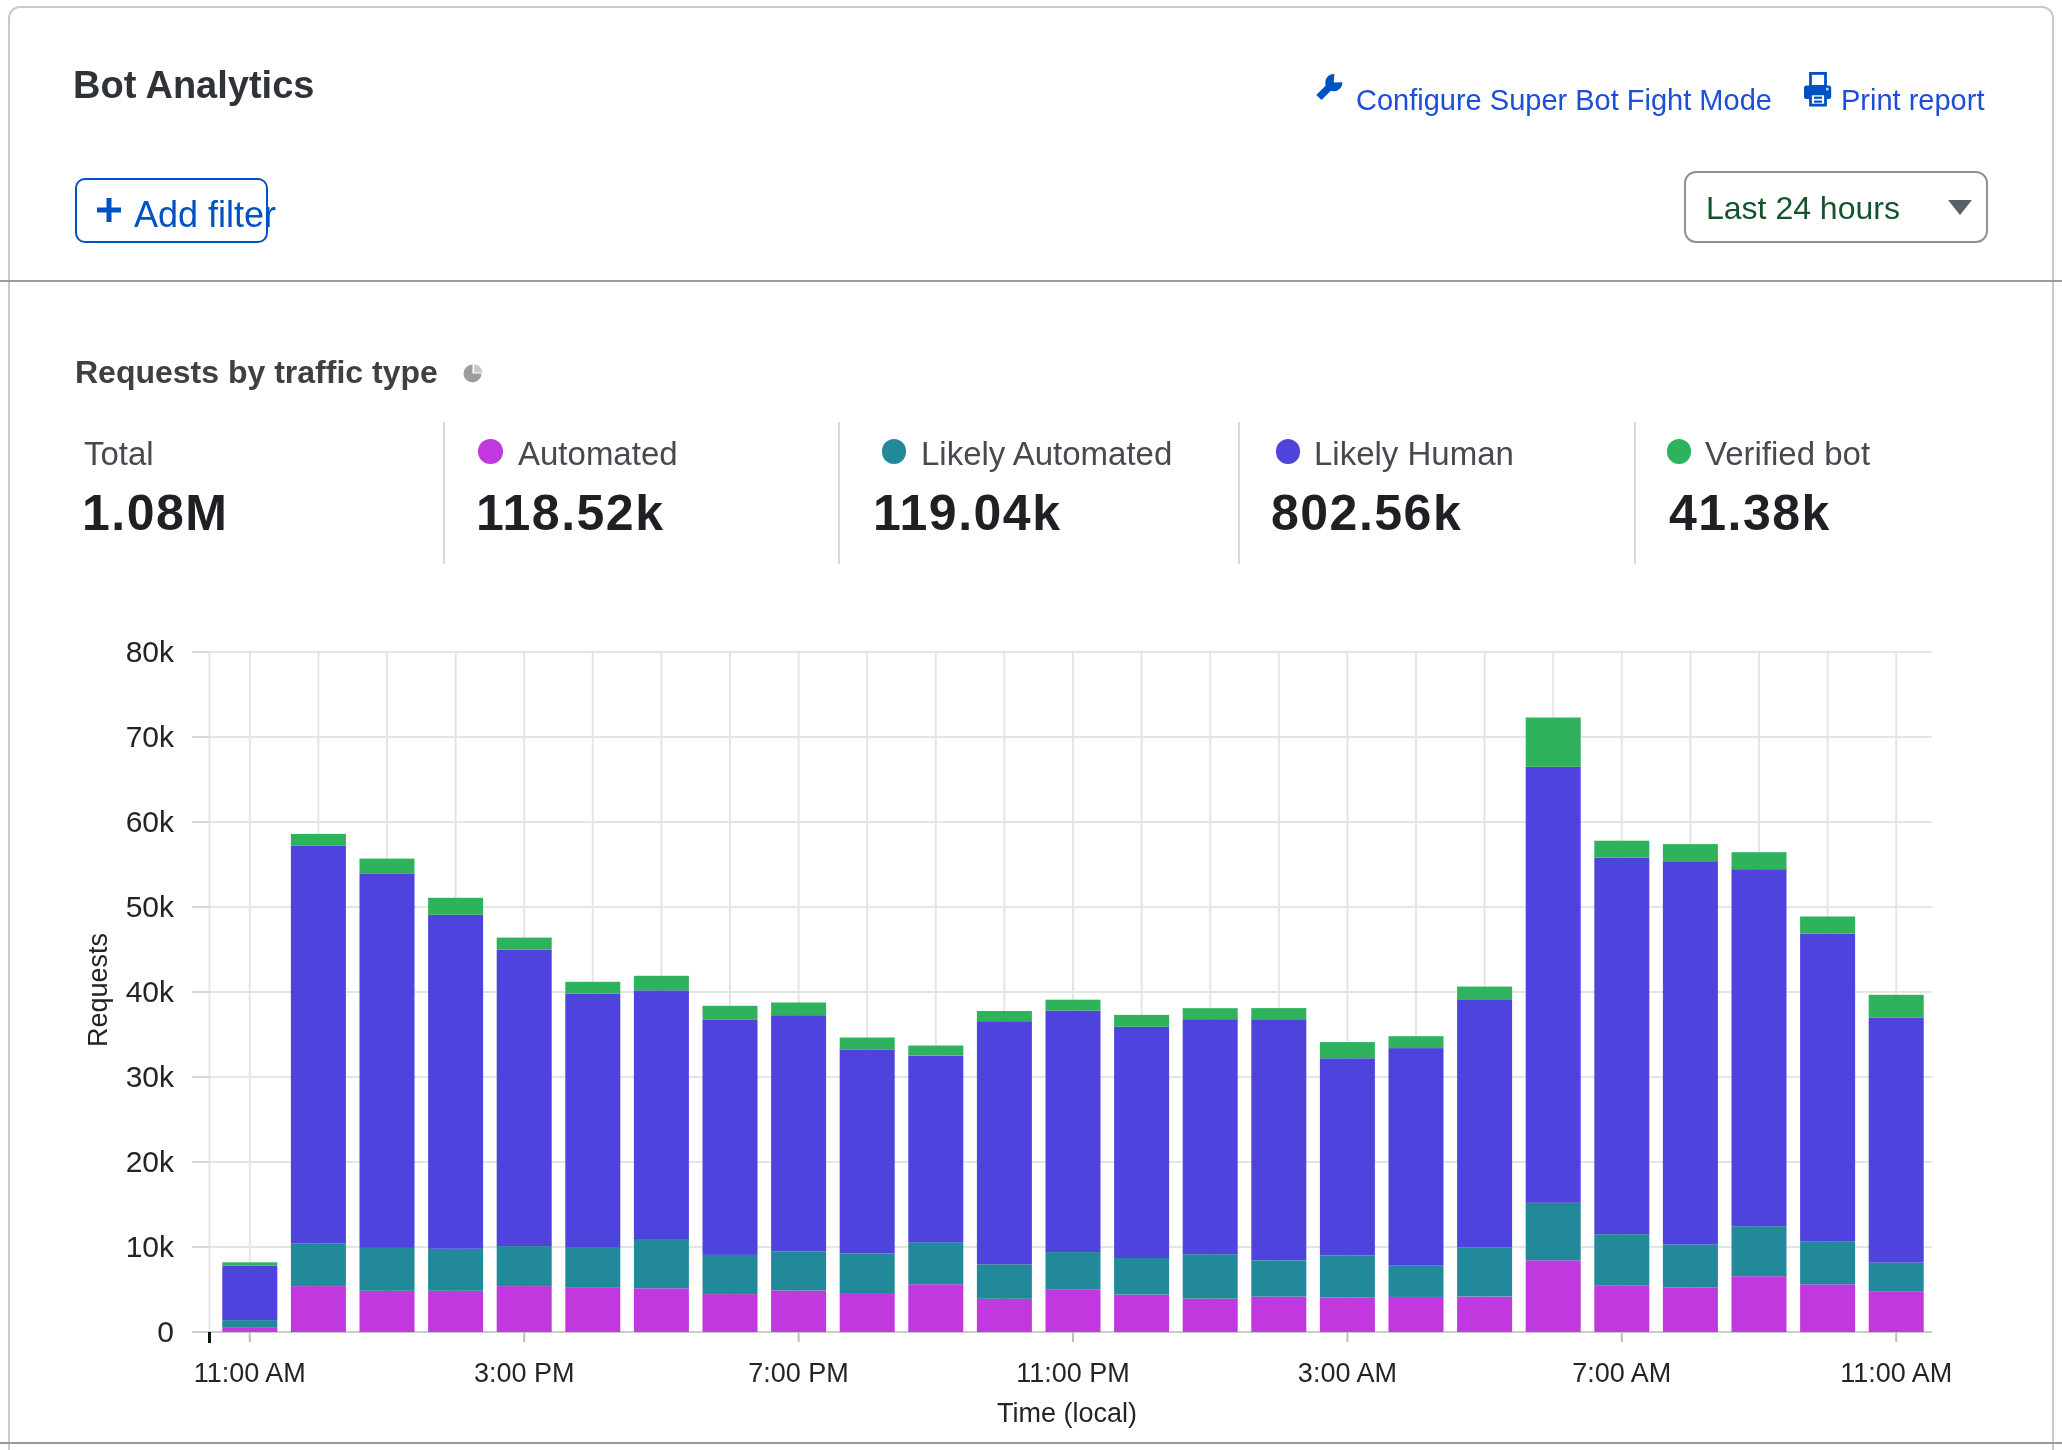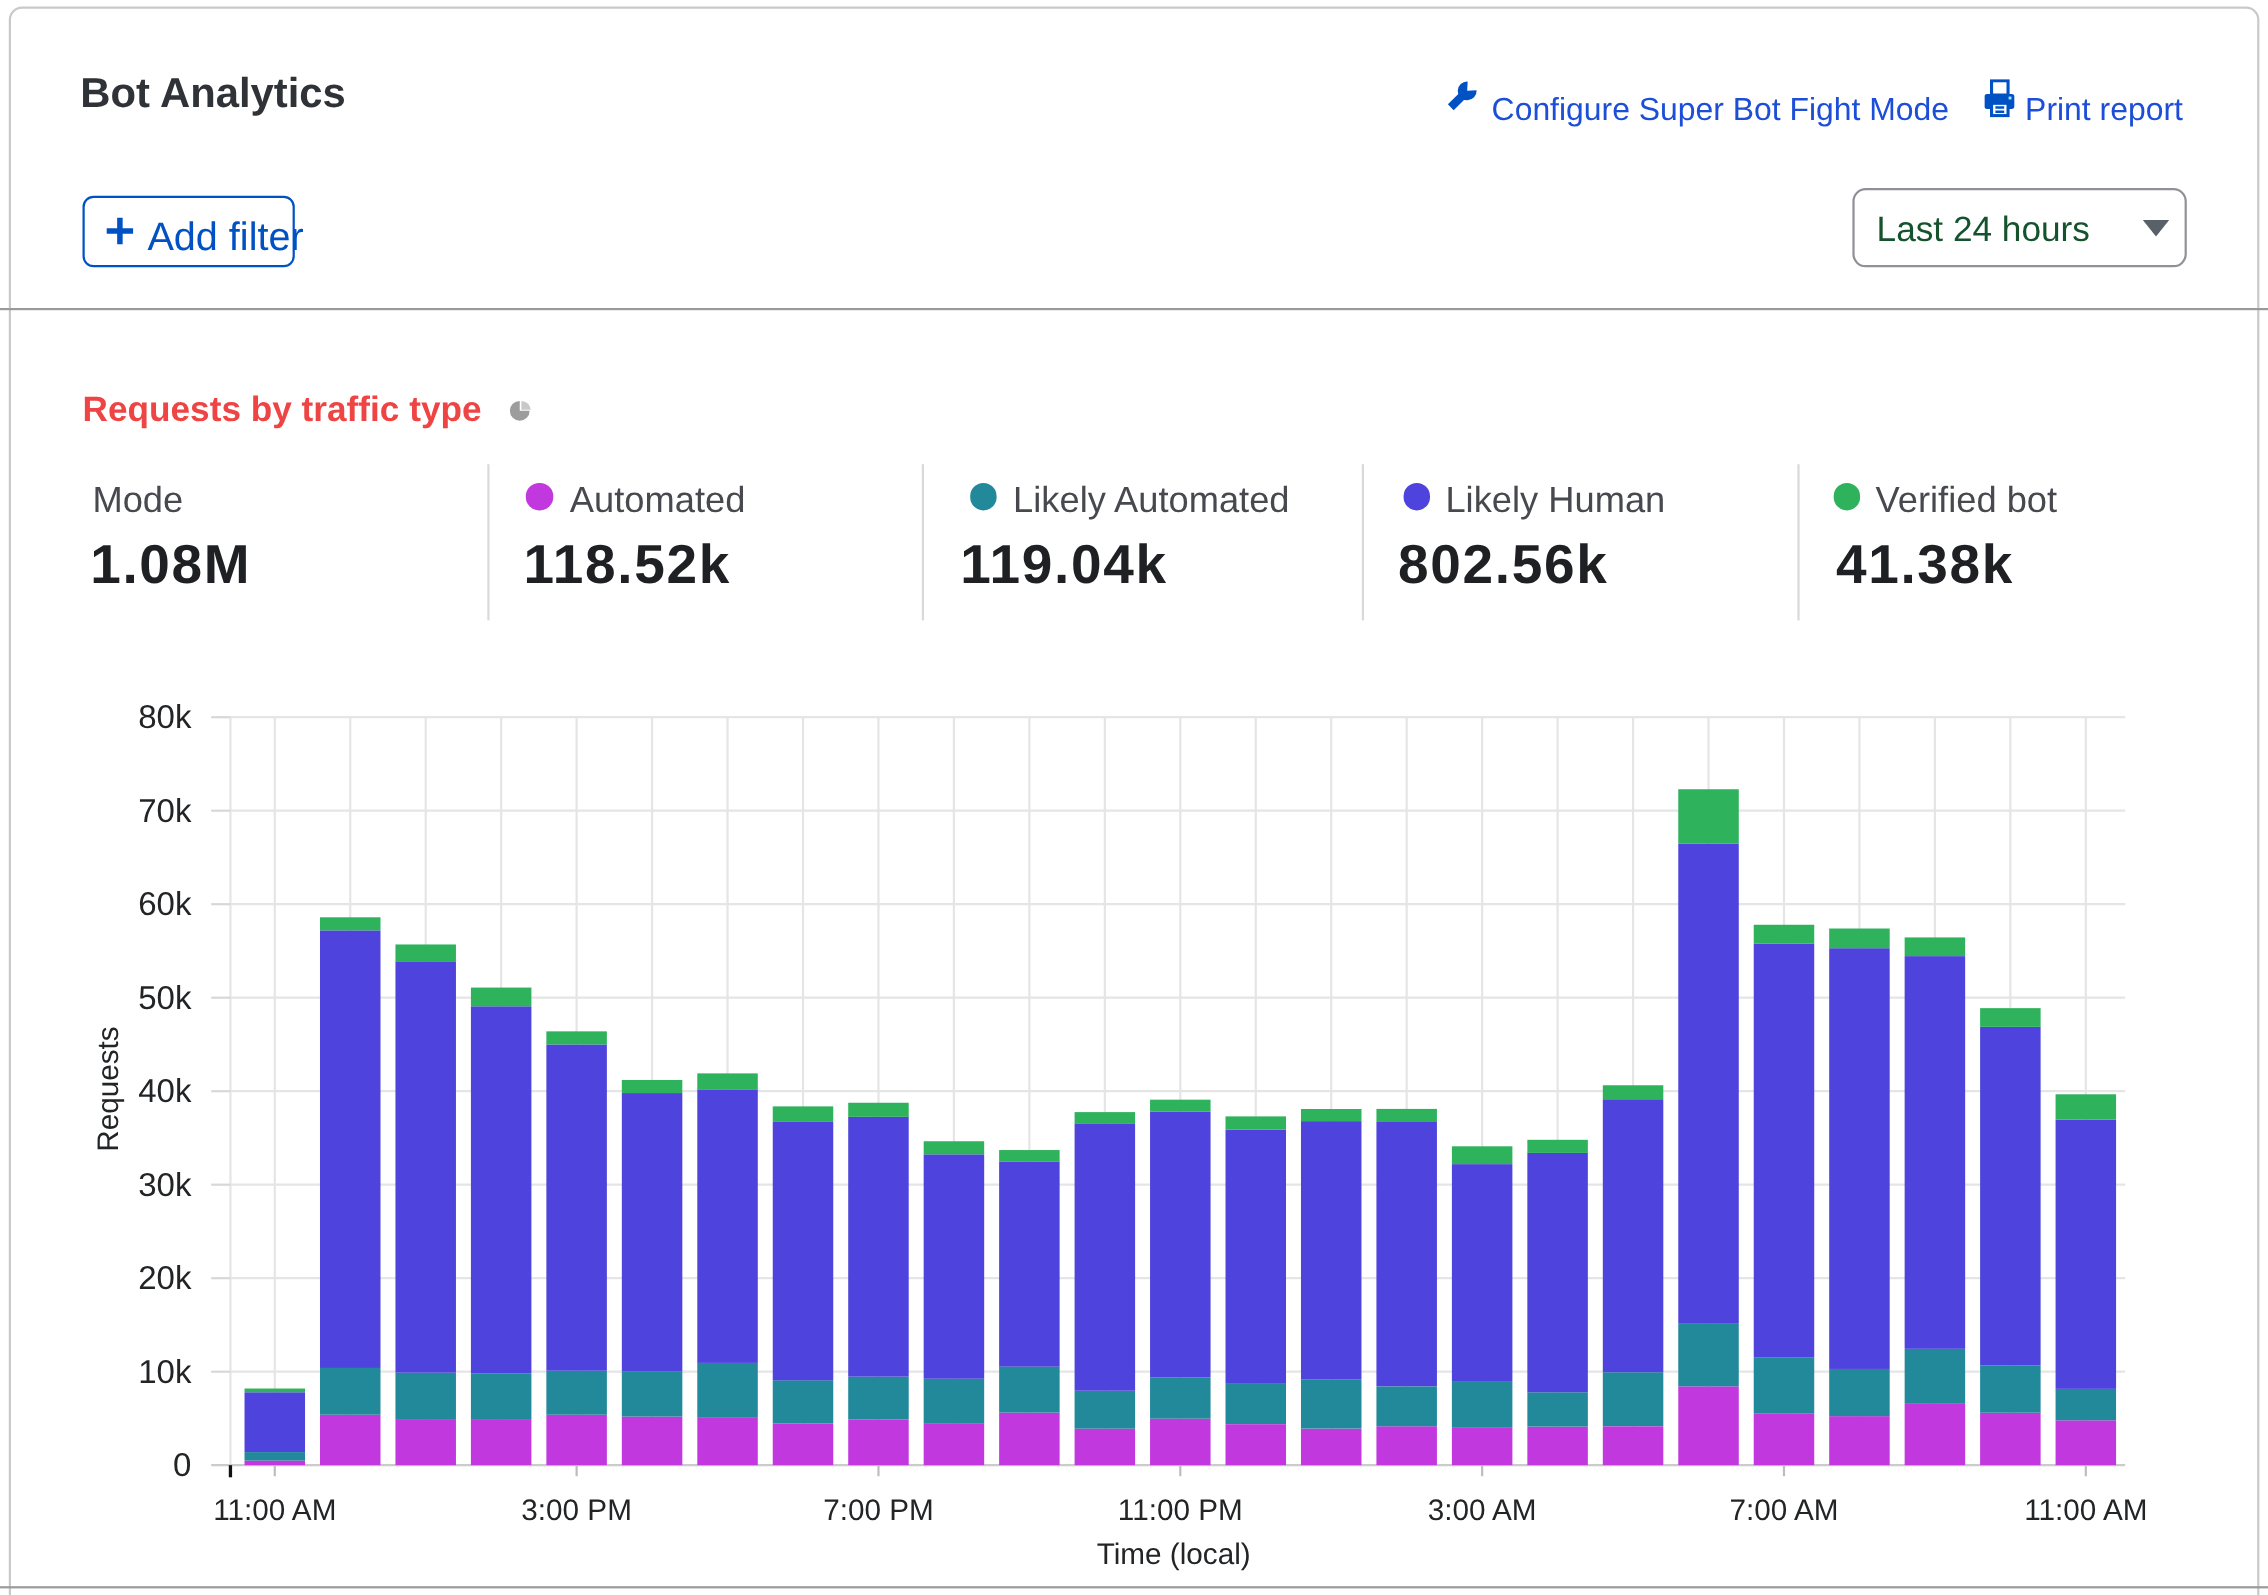--- a/index.html
+++ b/index.html
@@ -12,21 +12,21 @@
 .link { position:absolute; font-size:29px; color:#1d4ed8; }
 .btn { position:absolute; left:75px; top:178px; width:193px; height:65px;
   border:2.5px solid #0051c3; border-radius:10px; }
 .btntx { position:absolute; left:134px; top:194px; font-size:36px; color:#0051c3; }
 .sel { position:absolute; left:1684px; top:171px; width:304px; height:72px;
   border:2px solid #8e9196; border-radius:12px; }
 .seltx { position:absolute; left:1706px; top:190px; font-size:32px; color:#14532d; }
 .caret { position:absolute; left:1948px; top:200px; width:0; height:0;
   border-left:12.3px solid transparent; border-right:12.3px solid transparent;
   border-top:15px solid #5a6067; }
-.h2 { position:absolute; left:75px; top:354px; font-size:32px; font-weight:bold; color:#ef4444; }
+.h2 { position:absolute; left:75px; top:354px; font-size:32px; font-weight:bold; color:#404040; }
 .sdiv { position:absolute; top:422px; height:142px; width:2px; background:#d9d9d9; }
 .dot { position:absolute; top:439px; width:24.5px; height:24.5px; border-radius:50%; }
 .slab { position:absolute; top:435px; font-size:33px; color:#47494e; }
 .snum { position:absolute; top:484px; font-size:50px; font-weight:bold; color:#1e2023; letter-spacing:1.5px; }
 </style>
 </head>
 <body>
 <div class="card"></div>
 <div class="hr" style="top:280px"></div>
 <div class="hr" style="top:1442px"></div>
@@ -51,21 +51,21 @@
   </svg>
 <div class="btntx">Add filter</div>
 <div class="sel"></div>
 <div class="seltx">Last 24 hours</div>
 <div class="caret"></div>
 <div class="h2">Requests by traffic type</div>
 <svg width="20" height="20" viewBox="0 0 40 40" style="position:absolute;left:463px;top:364px">
     <path d="M19 1 A 18 18 0 1 0 37 19 L 19 19 Z" fill="#9d9d9d"></path>
     <path d="M22 1 A 17 17 0 0 1 39 17 L 22 17 Z" fill="#c9c9c9"></path>
   </svg>
-<div class="slab" style="left:84px">Mode</div>
+<div class="slab" style="left:84px">Total</div>
 <div class="snum" style="left:82px">1.08M</div>
 <div class="sdiv" style="left:443px"></div>
 <div class="dot" style="left:478.4px;background:#c138df"></div>
 <div class="slab" style="left:518px">Automated</div>
 <div class="snum" style="left:476px">118.52k</div>
 <div class="sdiv" style="left:838px"></div>
 <div class="dot" style="left:881.8px;background:#21899a"></div>
 <div class="slab" style="left:921px">Likely Automated</div>
 <div class="snum" style="left:873px">119.04k</div>
 <div class="sdiv" style="left:1238px"></div>

